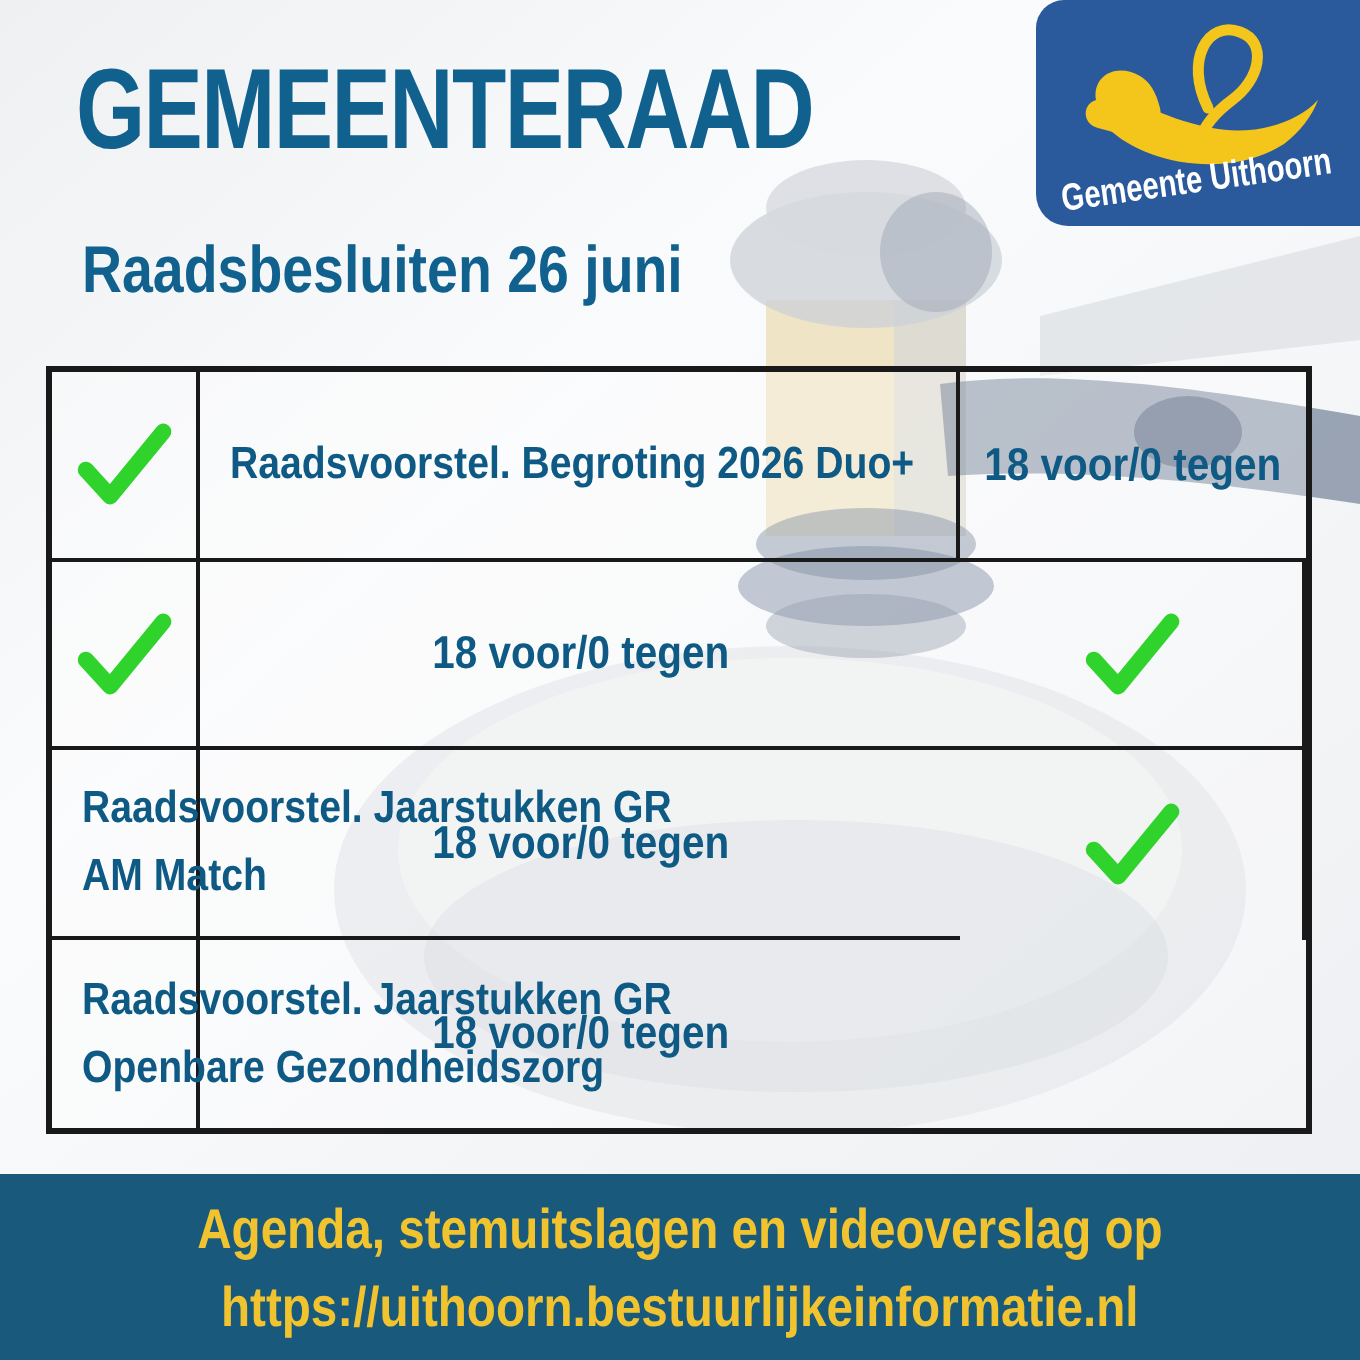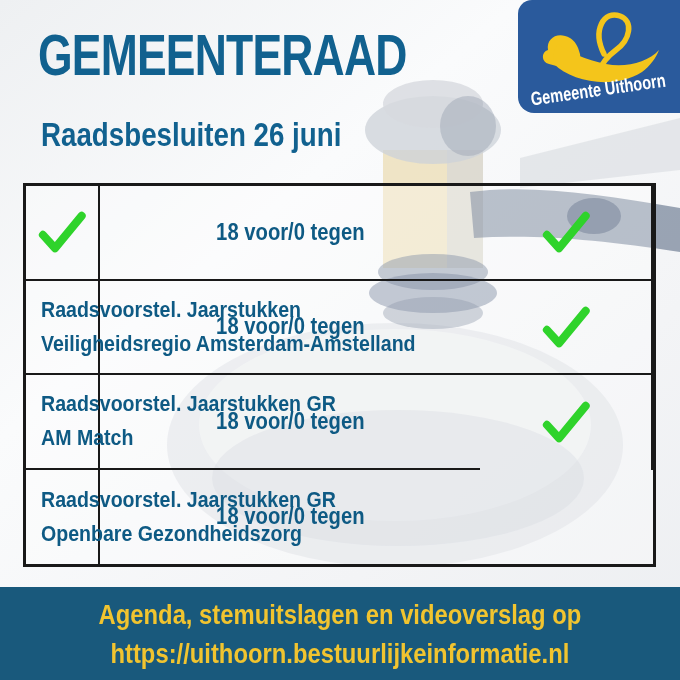--- a/index.html
+++ b/index.html
@@ -103,32 +103,32 @@
   </svg>
 </div>
 
 <div class="results-table">
 
   <div class="cell check">
     <svg width="52" height="52" viewBox="0 0 90 90">
       <polyline points="12,50 33,73 79,17" fill="none" stroke="#2fd32b" stroke-width="14" stroke-linecap="round" stroke-linejoin="round"></polyline>
     </svg>
   </div>
+  <div class="cell topic">
+    <span class="topic-line">Raadsvoorstel. Begroting 2026 Duo+</span>
+    <span class="topic-line"></span>
+  </div>
   <div class="cell votes last-col">
     <span class="votes-text">18 voor/0 tegen</span>
   </div>
 
   <div class="cell check">
     <svg width="52" height="52" viewBox="0 0 90 90">
       <polyline points="12,50 33,73 79,17" fill="none" stroke="#2fd32b" stroke-width="14" stroke-linecap="round" stroke-linejoin="round"></polyline>
     </svg>
-  </div>
-  <div class="cell topic">
-    <span class="topic-line">Raadsvoorstel. Jaarstukken</span>
-    <span class="topic-line">Veiligheidsregio Amsterdam-Amstelland</span>
   </div>
   <div class="cell votes last-col">
     <span class="votes-text">18 voor/0 tegen</span>
   </div>
 
   <div class="cell check">
     <svg width="52" height="52" viewBox="0 0 90 90">
       <polyline points="12,50 33,73 79,17" fill="none" stroke="#2fd32b" stroke-width="14" stroke-linecap="round" stroke-linejoin="round"></polyline>
     </svg>
   </div>

